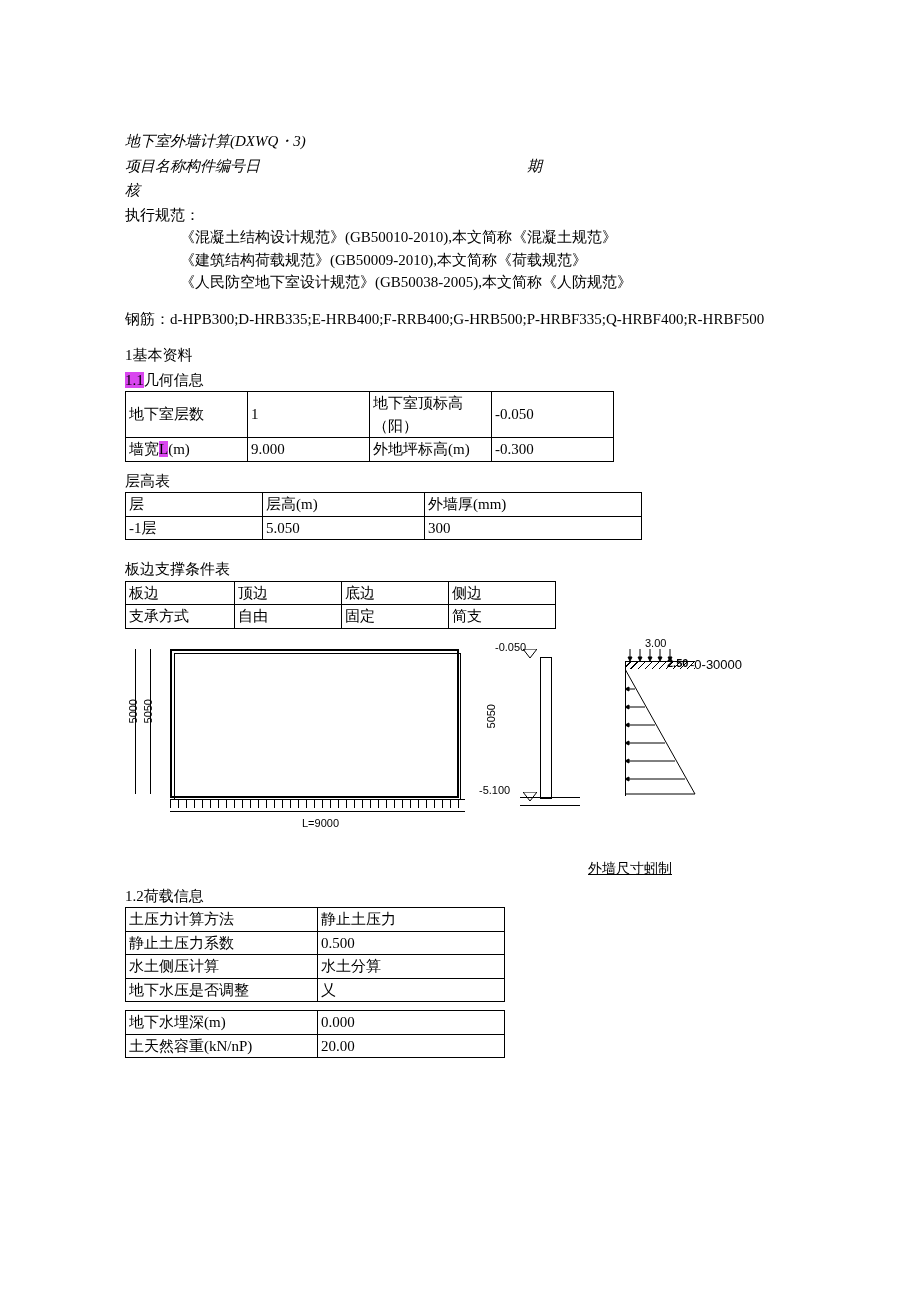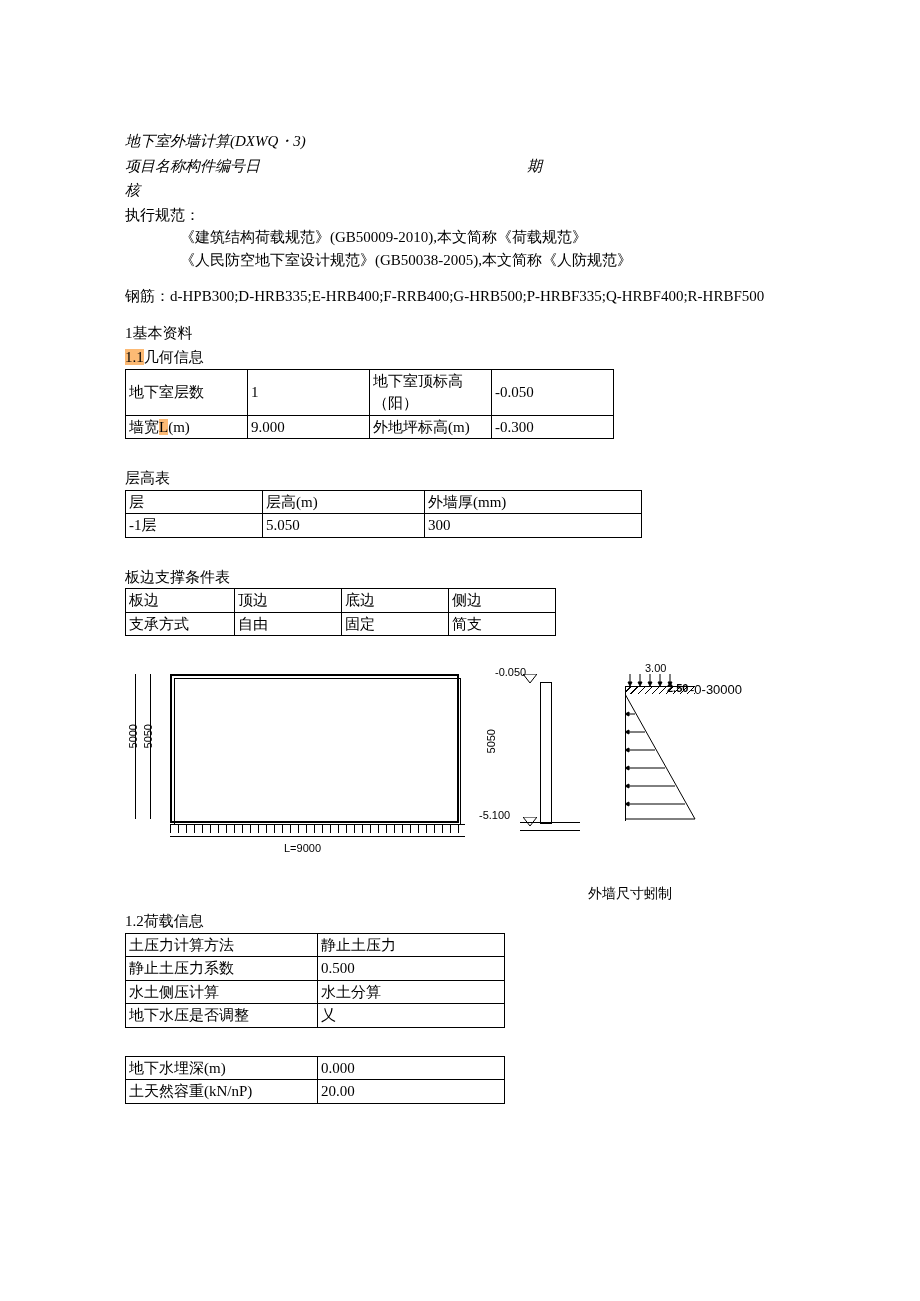--- a/index.html
+++ b/index.html
@@ -24,26 +24,26 @@
     }
     .regs {
       padding-left: 55px;
     }
     .section-h {
       font-weight: normal;
       margin-top: 14px;
       margin-bottom: 2px;
     }
     .hl {
-      background: #fdba74;
+      background: #d946ef;
       text-align: right;
     }
     table {
       border-collapse: collapse;
-      margin-bottom: 28px;
+      margin-bottom: 8px;
     }
     td {
       border: 1px solid #000;
       padding: 0 3px;
       vertical-align: middle;
       height: 20px;
     }
     .tbl-geom td { width: 115px; }
     .tbl-floor td:nth-child(1) { width: 130px; }
     .tbl-floor td:nth-child(2) { width: 155px; }
@@ -60,20 +60,21 @@
     }
     .diag-box {
       position: absolute;
       border: 1px solid #000;
     }
     .caption {
       text-align: center;
       font-size: 14px;
       margin-left: 340px;
       margin-bottom: 6px;
+      text-decoration: underline;
     }
     .dim-text {
       position: absolute;
       font-size: 11px;
       font-family: Arial, sans-serif;
     }
     .vtext {
       writing-mode: vertical-rl;
       transform: rotate(180deg);
     }
@@ -102,20 +103,21 @@
 <div class="header-row">
   <div class="header-left">项目名称构件编号日</div>
   <div class="header-right">期</div>
 </div>
 <div class="header-row">
   <div class="header-right">核</div>
 </div>
 
 <div>执行规范：</div>
 <div class="regs">
+  <div>《混凝土结构设计规范》(GB50010-2010),本文简称《混凝土规范》</div>
   <div>《建筑结构荷载规范》(GB50009-2010),本文简称《荷载规范》</div>
   <div>《人民防空地下室设计规范》(GB50038-2005),本文简称《人防规范》</div>
 </div>
 
 <div style="margin-top:14px">钢筋：d-HPB300;D-HRB335;E-HRB400;F-RRB400;G-HRB500;P-HRBF335;Q-HRBF400;R-HRBF500</div>
 
 <div class="section-h">1基本资料</div>
 <div><span class="hl">1.1</span><span>几何信息</span></div>
 
 <table class="tbl-geom">
@@ -174,21 +176,21 @@
   <div class="diag-box" style="left:45px;top:10px;width:285px;height:145px;border-width:2px"></div>
   <div class="diag-box" style="left:45px;top:10px;width:285px;height:145px;border-width:1px;margin:4px"></div>
 
   <div style="position:absolute;left:10px;top:10px;width:1px;height:145px;background:#000"></div>
   <div style="position:absolute;left:25px;top:10px;width:1px;height:145px;background:#000"></div>
   <div class="dim-text vtext" style="left:0px;top:60px">5000</div>
   <div class="dim-text vtext" style="left:15px;top:60px">5050</div>
 
   <div class="tick-row" style="left:45px;top:160px;width:295px"></div>
   <div style="position:absolute;left:45px;top:172px;width:295px;height:1px;background:#000"></div>
-  <div class="dim-text" style="left:159px;top:176px">L=9000</div>
+  <div class="dim-text" style="left:177px;top:176px">L=9000</div>
 
   <div style="position:absolute;left:415px;top:18px;width:10px;height:140px;background:#fff;border:1px solid #000"></div>
   <div style="position:absolute;left:395px;top:158px;width:60px;height:1px;background:#000"></div>
   <div style="position:absolute;left:395px;top:158px;width:60px;height:8px;border-bottom:1px solid #000"></div>
   <div class="dim-text" style="left:370px;top:0px">-0.050</div>
   <svg style="position:absolute;left:398px;top:10px" width="14" height="10">
       <polyline points="0,0 14,0 7,9 0,0" fill="none" stroke="#000"></polyline>
     </svg>
   <div class="dim-text" style="left:354px;top:143px">-5.100</div>
   <svg style="position:absolute;left:398px;top:153px" width="14" height="10">

